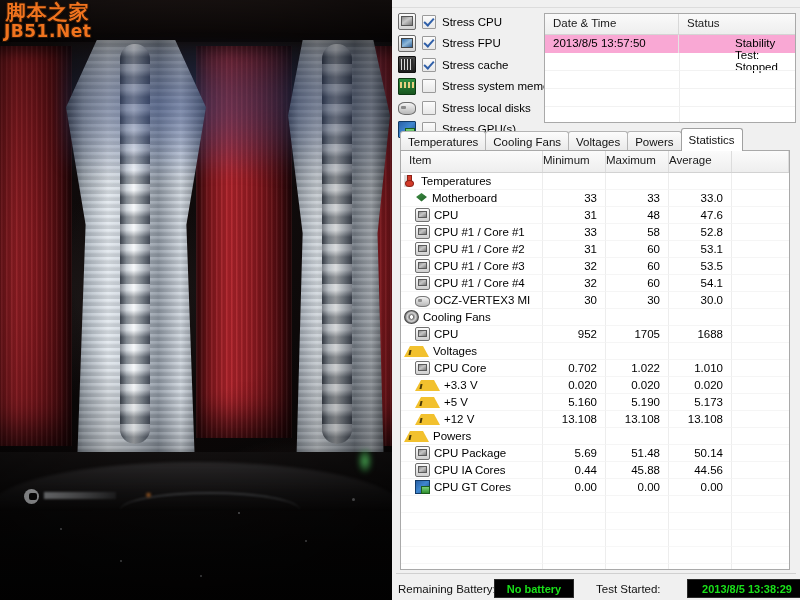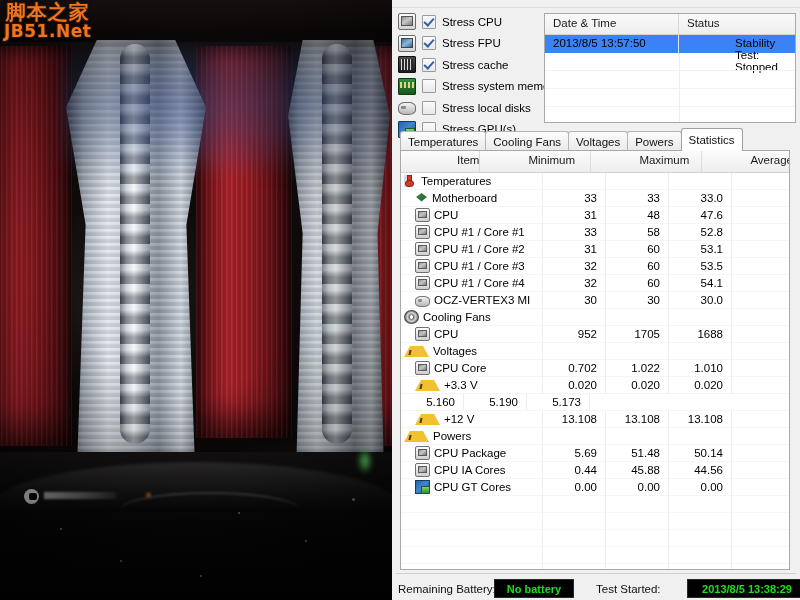--- a/index.html
+++ b/index.html
@@ -283,21 +283,21 @@
     display: flex; height: 20px;
     background: linear-gradient(180deg,#fafafa,#eeeeee);
     border-bottom: 1px solid #d4d4d4;
   }
   .log-head div {
     font-size: 11.5px; color: #1a1a1a;
     padding: 3px 0 0 8px; box-sizing: border-box;
   }
   .lh-date { width: 134px; border-right: 1px solid #d8d8d8; }
   .lh-status { flex: 1; }
-  .log-row { display: flex; height: 18px; background: #3b82f6; }
+  .log-row { display: flex; height: 18px; background: #f9a8d4; }
   .log-row div {
     font-size: 11.5px; color: #000; padding: 2px 0 0 8px; box-sizing: border-box;
   }
   .lr-date { width: 134px; border-right: 1px solid #e4e4e4; }
   .lr-status { flex: 1; margin-left: 48px; }
   .log-empty { height: 18px; display: flex; }
   .log-empty .c1 { width: 134px; border-right: 1px solid #ededed; border-bottom: 1px solid #f2f2f2; }
   .log-empty .c2 { flex: 1; border-bottom: 1px solid #f2f2f2; }
 
   
@@ -338,21 +338,20 @@
   }
   .stats-head {
     display: flex; height: 21px;
     background: linear-gradient(180deg,#fbfbfb,#eeeeee);
     border-bottom: 1px solid #d2d2d2;
   }
   .stats-head > div {
     font-size: 11.5px; color: #1a1a1a;
     box-sizing: border-box; padding-top: 3px;
     border-right: 1px solid #dcdcdc;
-    margin-left: 48px;
   }
   .col-item { width: 142px; padding-left: 8px; }
   .col-num  { width: 63px; text-align: right; padding-right: 24px; }
   .col-tail { flex: 1; }
 
   .srow { display: flex; height: 17px; }
   .srow > .c-item {
     width: 142px; box-sizing: border-box;
     display: flex; align-items: center;
     border-right: 1px solid #ededed;
@@ -739,20 +738,25 @@
               <span class="s-ind ind-1"></span>
               <span class="si si-warn"></span>
               <span class="s-label">+3.3 V</span>
             </div>
             <div class="c-num">0.020</div>
             <div class="c-num">0.020</div>
             <div class="c-num">0.020</div>
             <div class="c-tail"></div>
           </div>
           <div class="srow">
+            <div class="c-item">
+              <span class="s-ind ind-1"></span>
+              <span class="si si-warn"></span>
+              <span class="s-label">+5 V</span>
+            </div>
             <div class="c-num">5.160</div>
             <div class="c-num">5.190</div>
             <div class="c-num">5.173</div>
             <div class="c-tail"></div>
           </div>
           <div class="srow">
             <div class="c-item">
               <span class="s-ind ind-1"></span>
               <span class="si si-warn"></span>
               <span class="s-label">+12 V</span>

